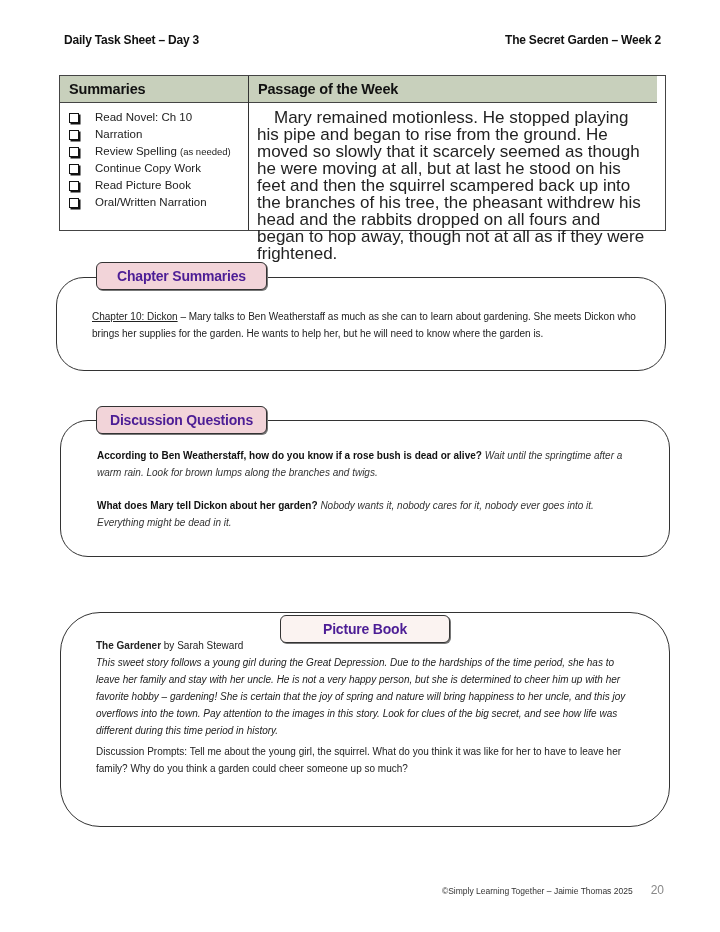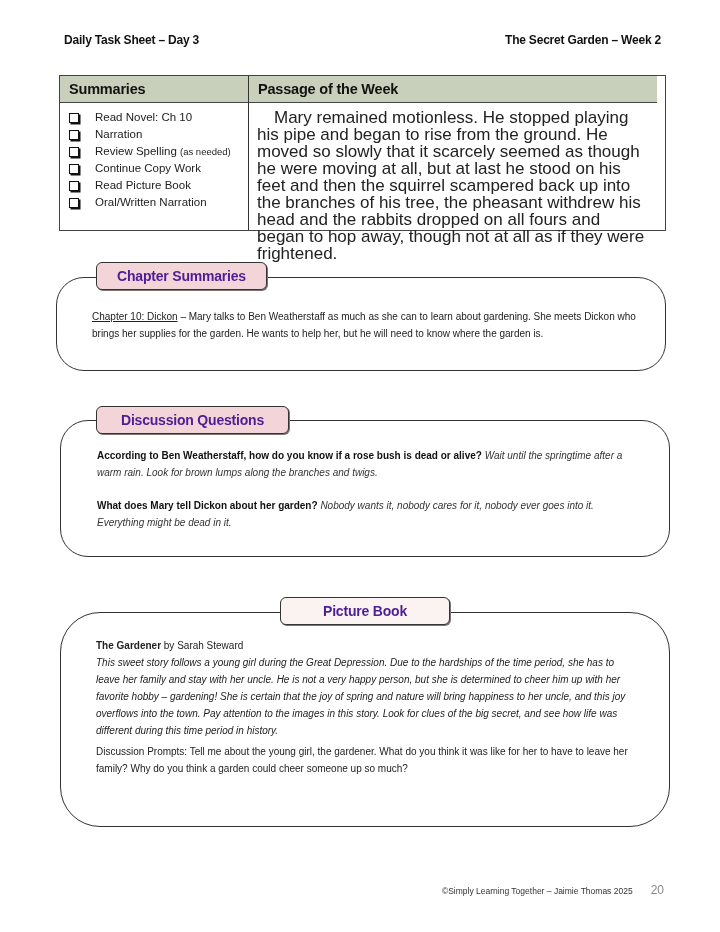--- a/index.html
+++ b/index.html
@@ -29,23 +29,23 @@
     
     .box { position: absolute; border: 1.3px solid #333; border-radius: 28px; background: #fff; }
     .box-summ { left: 56px; top: 277px; width: 610px; height: 94px; }
     .box-disc { left: 60px; top: 420px; width: 610px; height: 137px; }
     .box-pic  { left: 60px; top: 612px; width: 610px; height: 215px; border-radius: 40px; }
 
     .tab { position: absolute; height: 28px; border: 1.3px solid #333; border-radius: 6px;
       box-shadow: 1px 1px 0 #777; font-weight: bold; font-size: 14px; text-align: center;
       padding-top: 5px; color: #4c1d95; letter-spacing: -0.2px; }
     .tab-pink { background: #f2d4d9; }
-    .tab-cream { background: #fbf3f1; }
+    .tab-cream { background: #fbf3f1; margin-top: 18px; }
     .tab-summ { left: 96px; top: 262px; width: 171px; }
-    .tab-disc { left: 96px; top: 406px; width: 193px; }
+    .tab-disc { left: 96px; top: 406px; width: 171px; }
     .tab-pic  { left: 280px; top: 597px; width: 170px; }
 
     .body-text { position: absolute; font-size: 10px; line-height: 17px; color: #222; }
     .summ-text { left: 92px; top: 308px; width: 560px; }
     .u { text-decoration: underline; }
     .disc-text { left: 97px; top: 447px; width: 540px; }
     .disc-text p { margin-bottom: 16px; }
     .q { font-weight: bold; color: #111; }
     .a { font-style: italic; color: #333; }
     .pic-text { left: 96px; top: 637px; width: 540px; }
@@ -105,16 +105,16 @@
 <div class="body-text disc-text">
   <p><span class="q">According to Ben Weatherstaff, how do you know if a rose bush is dead or alive?</span> <span class="a">Wait until the springtime after a warm rain. Look for brown lumps along the branches and twigs.</span></p>
   <p><span class="q">What does Mary tell Dickon about her garden?</span> <span class="a">Nobody wants it, nobody cares for it, nobody ever goes into it. Everything might be dead in it.</span></p>
 </div>
 
 <div class="box box-pic"></div>
 <div class="tab tab-cream tab-pic">Picture Book</div>
 <div class="body-text pic-text">
   <div><span class="bt">The Gardener</span><span> by Sarah Steward</span></div>
   <div class="pic-desc">This sweet story follows a young girl during the Great Depression. Due to the hardships of the time period, she has to leave her family and stay with her uncle. He is not a very happy person, but she is determined to cheer him up with her favorite hobby – gardening! She is certain that the joy of spring and nature will bring happiness to her uncle, and this joy overflows into the town. Pay attention to the images in this story. Look for clues of the big secret, and see how life was different during this time period in history.</div>
-  <div>Discussion Prompts: Tell me about the young girl, the gardener. What do you think it was like for her to have to leave her family? Why do you think a garden could cheer someone up so much?</div>
+  <div>Discussion Prompts: Tell me about the young girl, the squirrel. What do you think it was like for her to have to leave her family? Why do you think a garden could cheer someone up so much?</div>
 </div>
 
 <div class="footer"><span>©Simply Learning Together – Jaimie Thomas 2025</span><span class="pg">20</span></div>
 
 </body></html>

